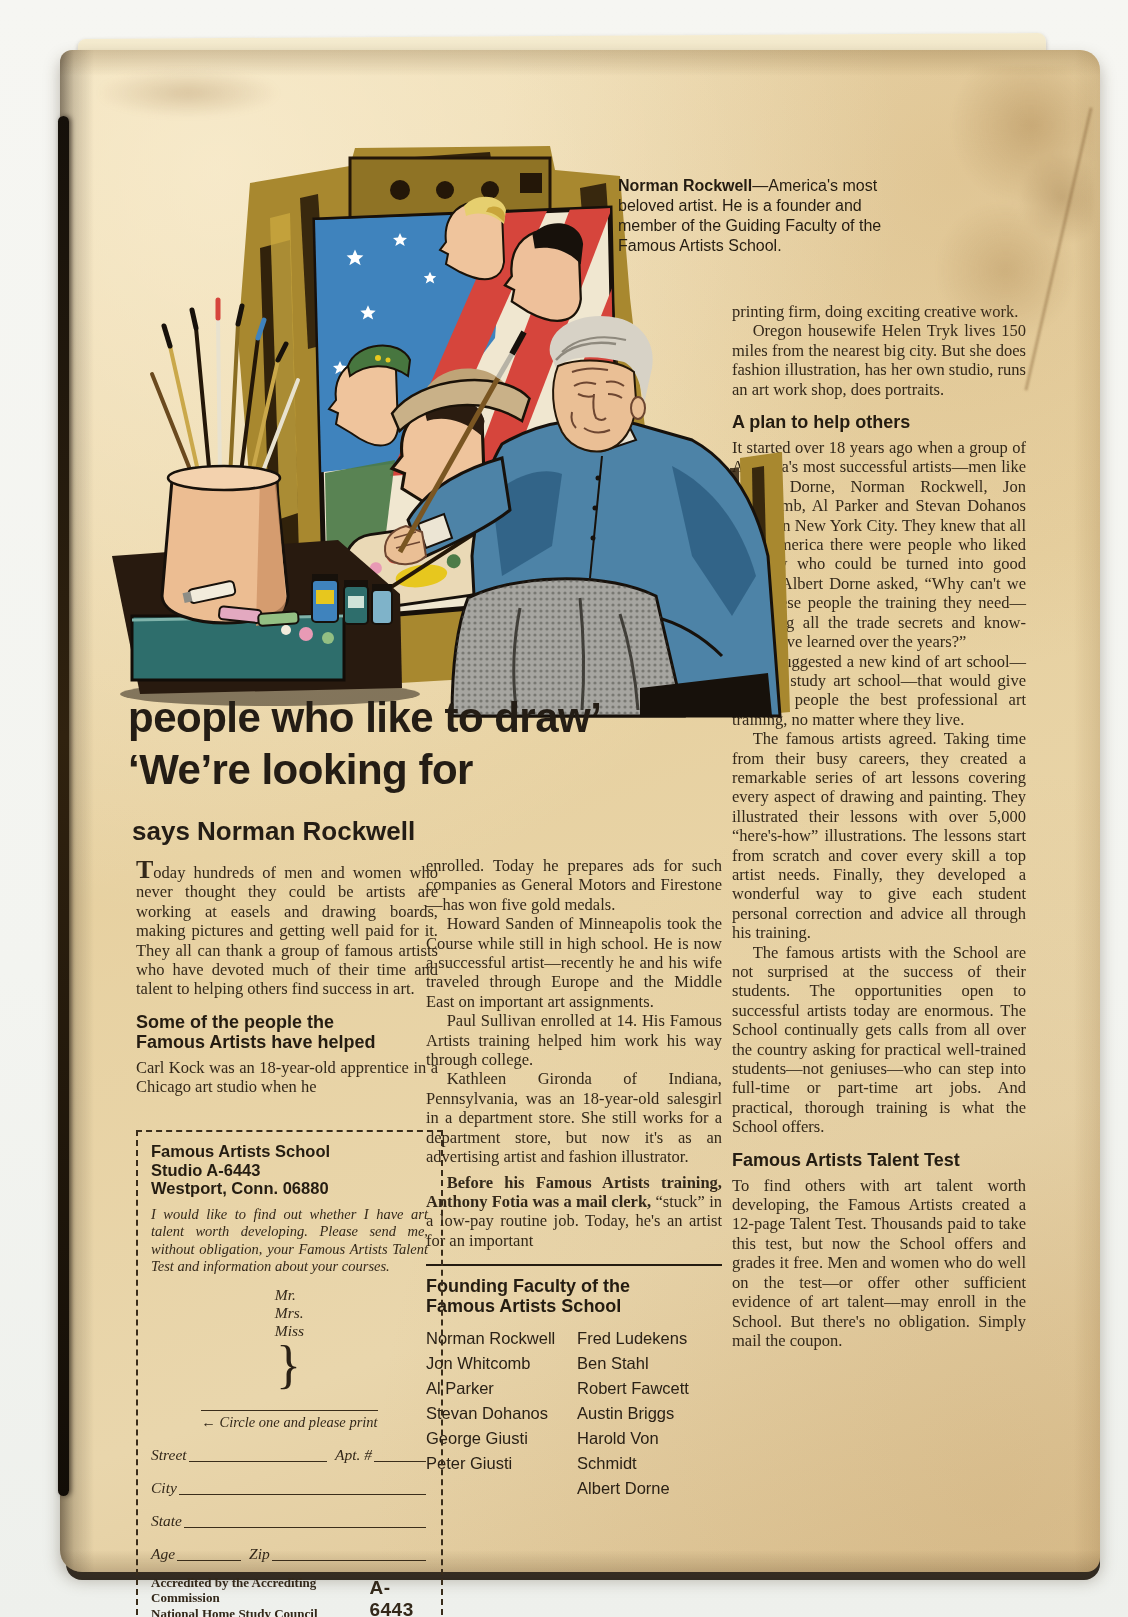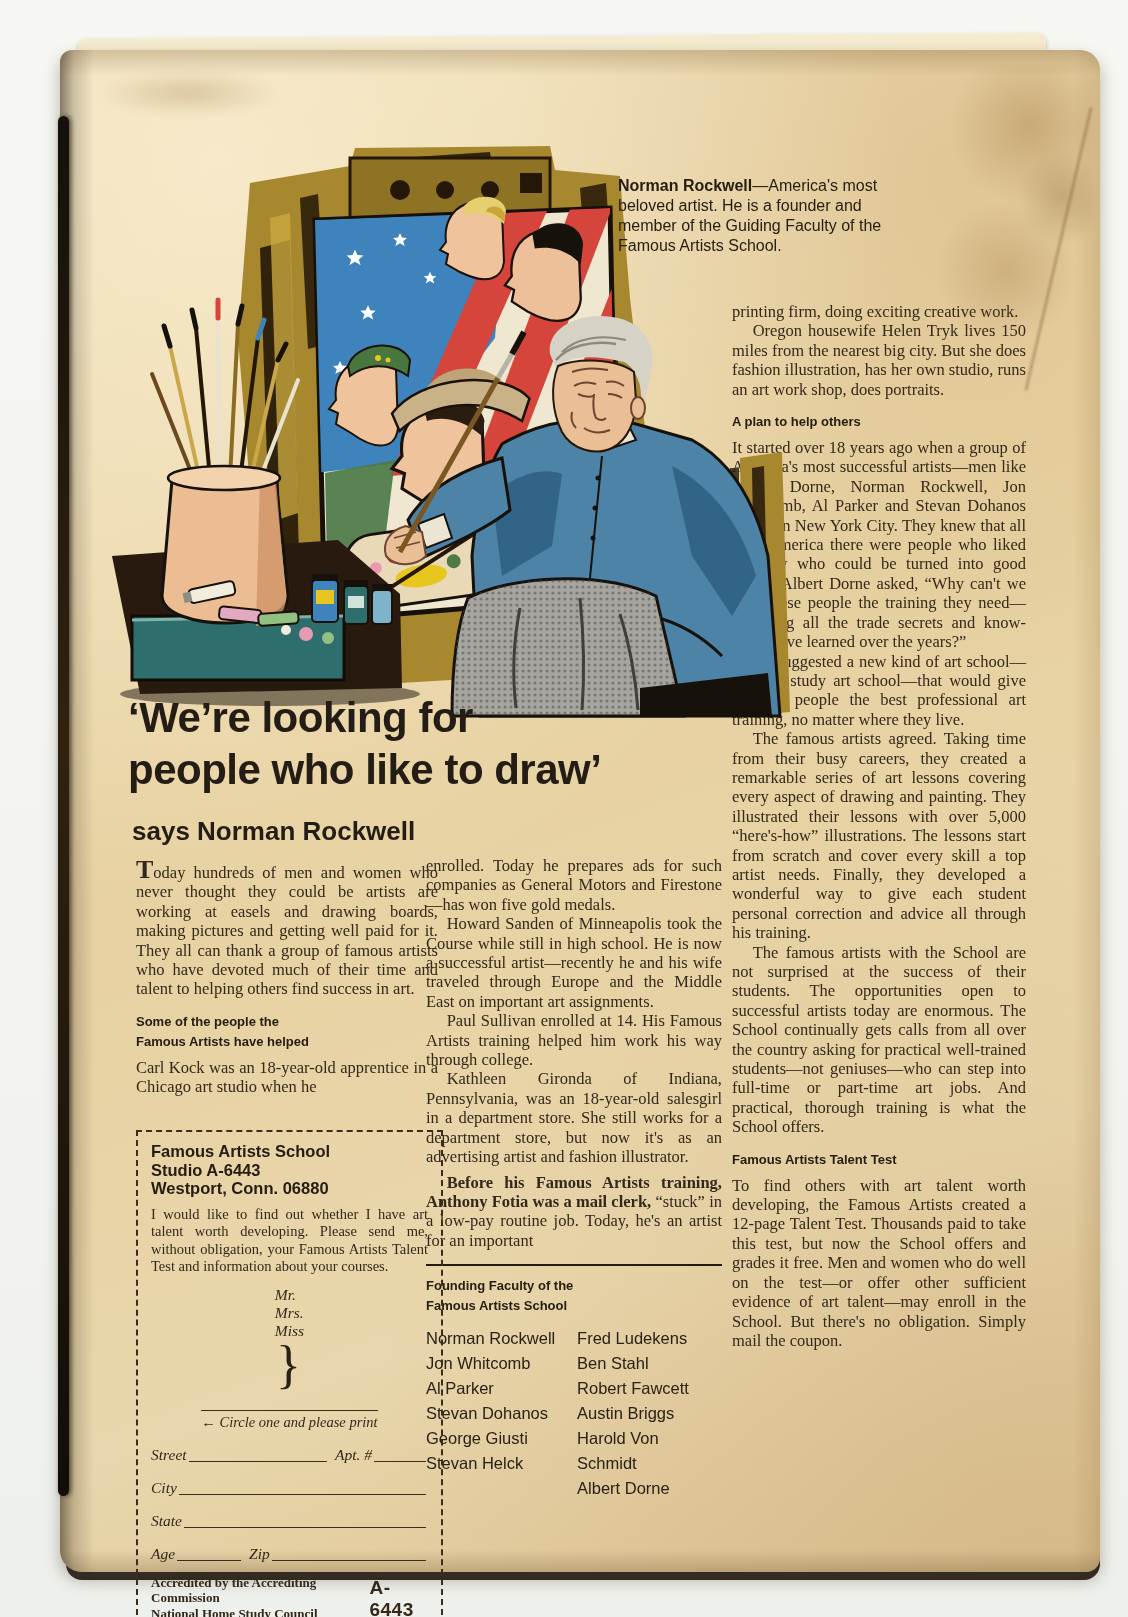--- a/index.html
+++ b/index.html
@@ -49,21 +49,21 @@
   .stain-tl{position:absolute;left:40px;top:8px;width:220px;height:70px;z-index:3;filter:blur(3px);
     background:radial-gradient(60% 50% at 40% 50%, rgba(140,100,50,.25), transparent 70%);}
 
   
   .serif{font-family:"Liberation Serif","DejaVu Serif",serif;}
   .col{position:absolute;font-size:16.5px;line-height:19.4px;text-align:justify;color:#33281a;}
   .col p{margin:0;}
   .col p.ind{text-indent:1.25em;}
   .subhead{
     font-family:"Liberation Sans","DejaVu Sans",sans-serif;font-weight:bold;
-    font-size:13px;line-height:20px;color:#241c11;text-align:left;margin:13px 0 6px 0;
+    font-size:18px;line-height:20px;color:#241c11;text-align:left;margin:13px 0 6px 0;
   }
   .caption{
     position:absolute;left:558px;top:126px;width:268px;z-index:4;
     font-family:"Liberation Sans","DejaVu Sans",sans-serif;
     font-size:16px;line-height:20px;color:#241c11;text-align:left;
   }
   .headline{position:absolute;left:68px;top:642px;width:570px;z-index:4;color:#241d15;}
   .headline h1{
     margin:0;font-family:"Liberation Sans","DejaVu Sans",sans-serif;
     font-size:42px;line-height:52px;letter-spacing:-0.5px;font-weight:bold;
@@ -85,21 +85,21 @@
   .faculty ul{list-style:none;margin:0;padding:0;}
   .faculty .fc1{width:152px;}
 
   
   .coupon{
     position:absolute;left:76px;top:1080px;width:277px;z-index:4;
     border:2.5px dashed #3a2d1b;padding:10px 13px 12px 13px;color:#33281a;
   }
   .coupon-head{font-family:"Liberation Sans","DejaVu Sans",sans-serif;font-weight:bold;
     font-size:16.5px;line-height:18.5px;color:#241c11;}
-  .coupon-req{font-size:14.5px;line-height:17.5px;text-align:justify;margin:8px 0 8px 0;}
+  .coupon-req{font-size:14.5px;line-height:17.5px;text-align:justify;margin:8px 0 8px 0;font-style:italic;}
   .titles-row{display:flex;align-items:center;margin-top:10px;flex-direction:column;}
   .titles{font-style:italic;font-size:15.5px;line-height:18px;}
   .brace{font-size:52px;line-height:50px;font-weight:400;margin:0 4px 0 2px;color:#2a2116;}
   .name-area{flex:1;}
   .name-line{border-bottom:1.7px solid #3a2d1b;height:20px;}
   .circle-note{font-style:italic;font-size:14.5px;margin-top:3px;white-space:nowrap;}
   .frow{display:flex;align-items:center;margin-top:15px;font-style:italic;font-size:15.5px;}
   .fline{flex:1;border-bottom:1.7px solid #3a2d1b;height:14px;margin:0 2px;}
   .fline.short{flex:0 0 52px;}
   .fline.med{flex:0 0 64px;}
@@ -313,22 +313,22 @@
             <path d="M520,486 q14,44 18,96"></path>
         </g>
       </g>
       <polygon points="540,560 668,545 672,588 540,588" fill="#17110b"></polygon>
     </svg>
   </div>
 
   <div class="caption"><b>Norman Rockwell</b><span>—America's most beloved artist. He is a founder and member of the Guiding Faculty of the Famous Artists School.</span></div>
 
   <div class="headline">
+    <h1>people who like to draw’</h1>
     <h1>‘We’re looking for</h1>
-    <h1>people who like to draw’</h1>
     <div class="byline">says Norman Rockwell</div>
   </div>
 
   <div class="col col-left">
     <p><span class="bigT">T</span><span>oday hundreds of men and women who never thought they could be artists are working at easels and drawing boards, making pictures and getting well paid for it. They all can thank a group of famous artists who have devoted much of their time and talent to helping others find success in art.</span></p>
     <div class="subhead">
       <div>Some of the people the</div>
       <div>Famous Artists have helped</div>
     </div>
     <p>Carl Kock was an 18-year-old apprentice in a Chicago art studio when he</p>
@@ -393,21 +393,21 @@
       <div>Founding Faculty of the</div>
       <div>Famous Artists School</div>
     </div>
     <div class="faculty">
       <ul class="fc1">
         <li>Norman Rockwell</li>
         <li>Jon Whitcomb</li>
         <li>Al Parker</li>
         <li>Stevan Dohanos</li>
         <li>George Giusti</li>
-        <li>Stevan Helck</li>
+        <li>Peter Giusti</li>
       </ul>
       <ul>
         <li>Fred Ludekens</li>
         <li>Ben Stahl</li>
         <li>Robert Fawcett</li>
         <li>Austin Briggs</li>
         <li>Harold Von Schmidt</li>
         <li>Albert Dorne</li>
       </ul>
     </div>

